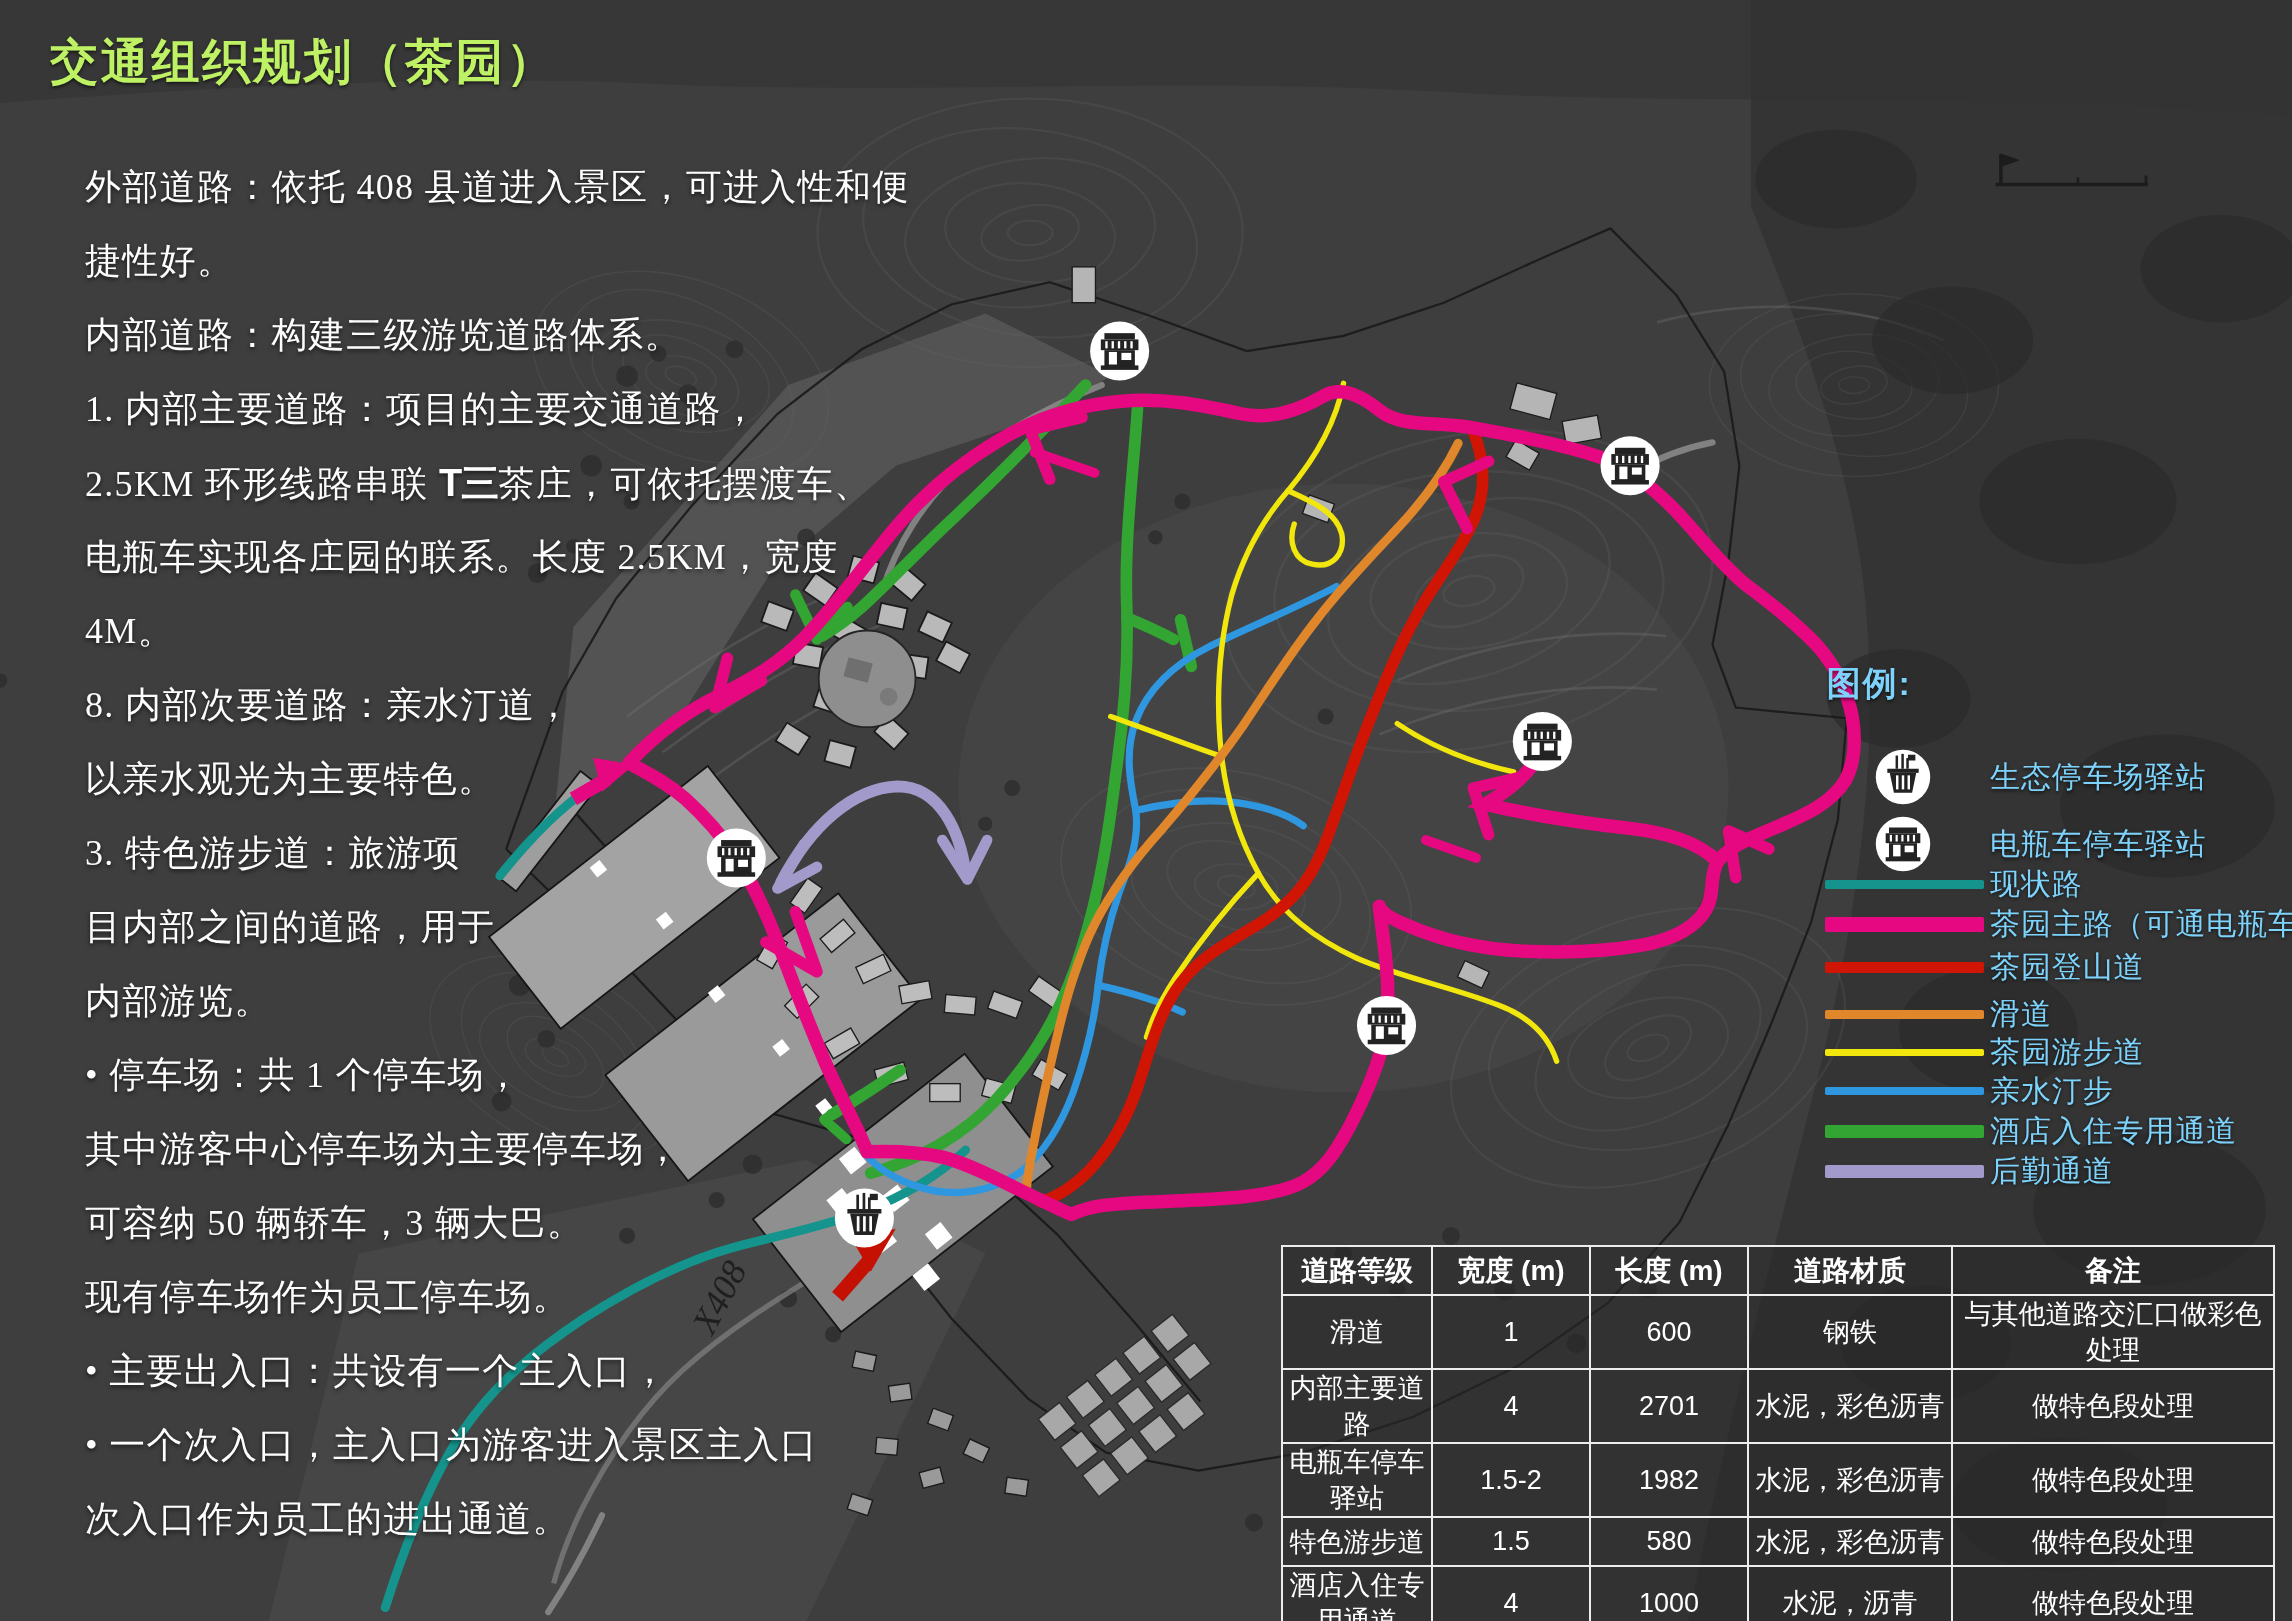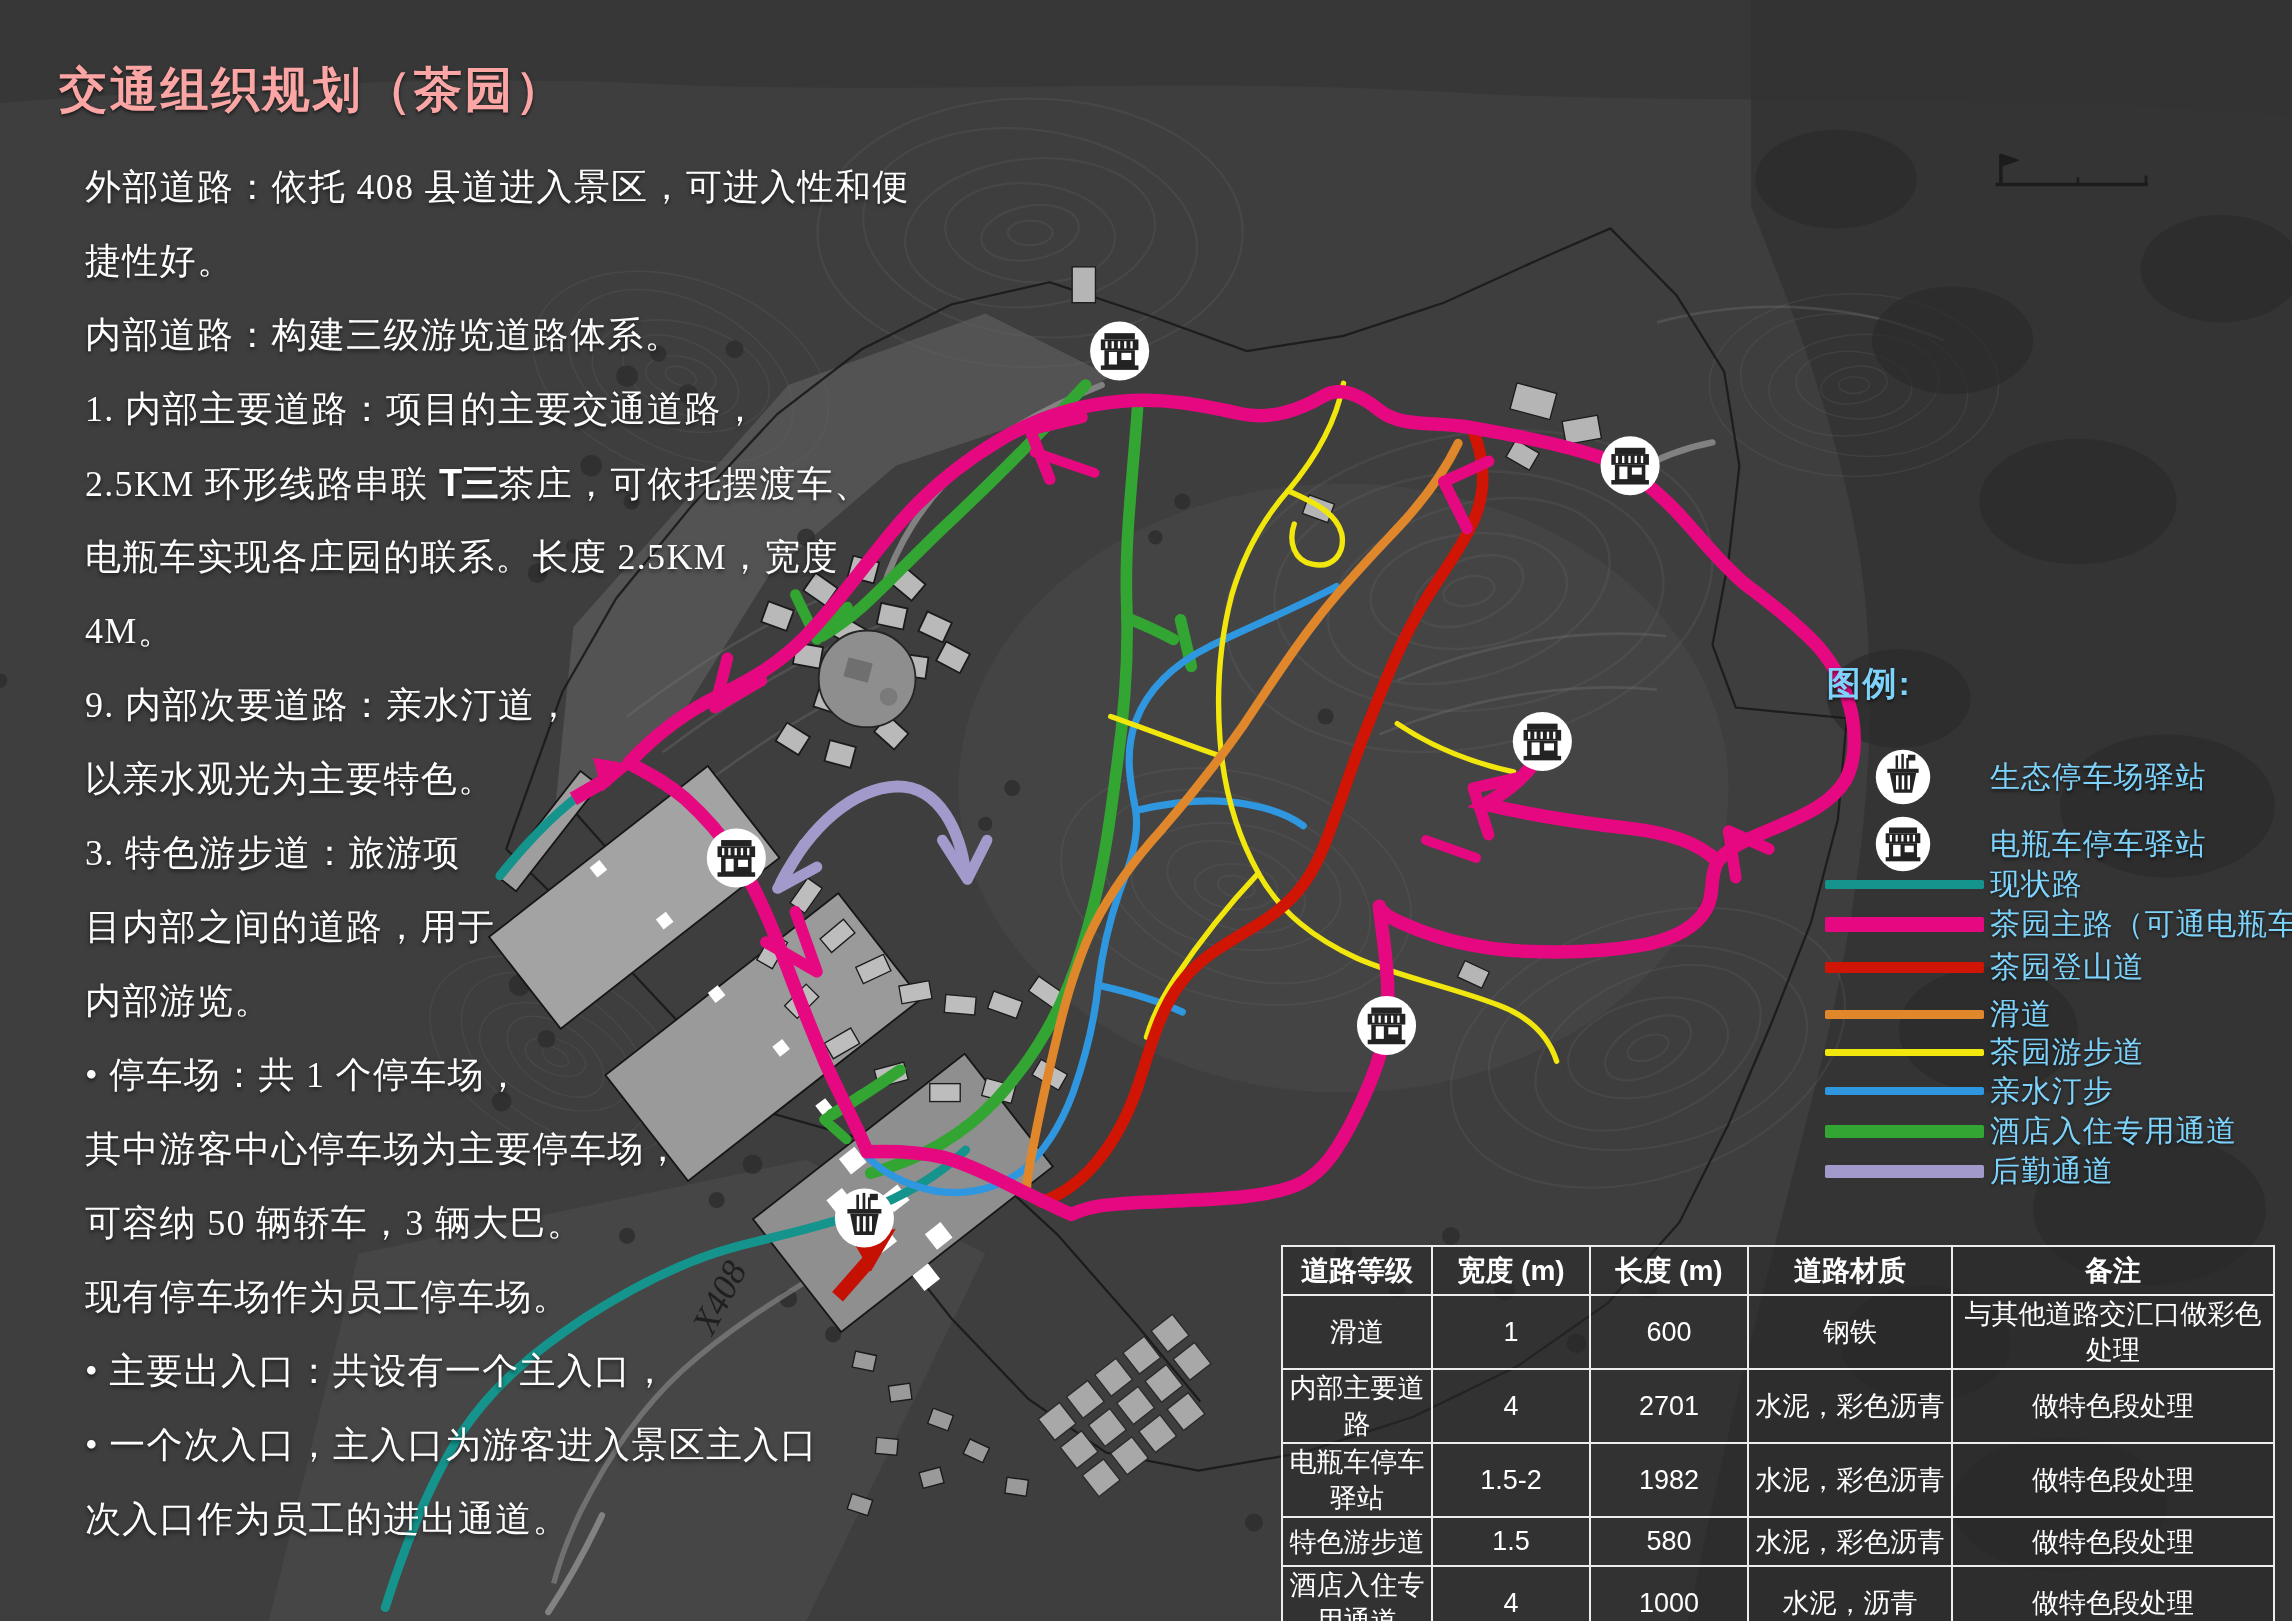--- a/index.html
+++ b/index.html
@@ -1,21 +1,21 @@
 <!DOCTYPE html>
 <html style="font-size:14.3px"><head>
 <meta charset="utf-8">
 <style>
   html,body{margin:0;padding:0;background:#1d1d1d;}
   .page{position:relative;width:2293px;height:1621px;overflow:hidden;background:#3e3e3e;
         font-family:"Liberation Sans",sans-serif;}
   #map-svg{position:absolute;left:0;top:0;width:2293px;height:1621px;}
-  .title{position:absolute;left:59px;top:30px;color:#fca5a5;
+  .title{position:absolute;left:50px;top:30px;color:#bef264;
          font:bold 48px "Liberation Serif",serif;letter-spacing:2.7px;
-         text-shadow:0 1.8px 3.6px rgba(0,0,0,.6);margin-top:28px;}
+         text-shadow:0 1.8px 3.6px rgba(0,0,0,.6);}
   .narrative{position:absolute;left:85px;top:150px;color:#fdfdfd;
              font:36px "Liberation Serif",serif;}
   .nline{height:74px;line-height:74px;white-space:nowrap;letter-spacing:1.3px;
          text-shadow:0 1.8px 4.5px rgba(0,0,0,.65);}
   .bold-sans{font-family:Liberation Sans, sans-serif;font-weight:bold;font-size:38px;letter-spacing:-0.9px;}
   
   .legend{position:absolute;left:1825px;top:661px;width:466px;height:546px;color:#7dd3fc;}
   .lg-title{position:absolute;left:1.8px;top:0;font-weight:bold;font-size:34px;letter-spacing:1.8px;
             text-shadow:0 1.8px 3.6px rgba(0,0,0,.6);}
   .station-row{position:absolute;left:0;height:66px;display:flex;align-items:center;}
@@ -357,21 +357,21 @@
 <div class="title">交通组织规划（茶园）</div>
 
 <div class="narrative">
   <div class="nline">外部道路：依托 408 县道进入景区，可进入性和便</div>
   <div class="nline">捷性好。</div>
   <div class="nline">内部道路：构建三级游览道路体系。</div>
   <div class="nline">1. 内部主要道路：项目的主要交通道路，</div>
   <div class="nline"><span>2.5KM 环形线路串联 </span><span class="bold-sans">T三</span><span>茶庄，可依托摆渡车、</span></div>
   <div class="nline">电瓶车实现各庄园的联系。长度 2.5KM，宽度</div>
   <div class="nline">4M。</div>
-  <div class="nline">9. 内部次要道路：亲水汀道，</div>
+  <div class="nline">8. 内部次要道路：亲水汀道，</div>
   <div class="nline">以亲水观光为主要特色。</div>
   <div class="nline">3. 特色游步道：旅游项</div>
   <div class="nline">目内部之间的道路，用于</div>
   <div class="nline">内部游览。</div>
   <div class="nline">• 停车场：共 1 个停车场，</div>
   <div class="nline">其中游客中心停车场为主要停车场，</div>
   <div class="nline">可容纳 50 辆轿车，3 辆大巴。</div>
   <div class="nline">现有停车场作为员工停车场。</div>
   <div class="nline">• 主要出入口：共设有一个主入口，</div>
   <div class="nline">• 一个次入口，主入口为游客进入景区主入口</div>

